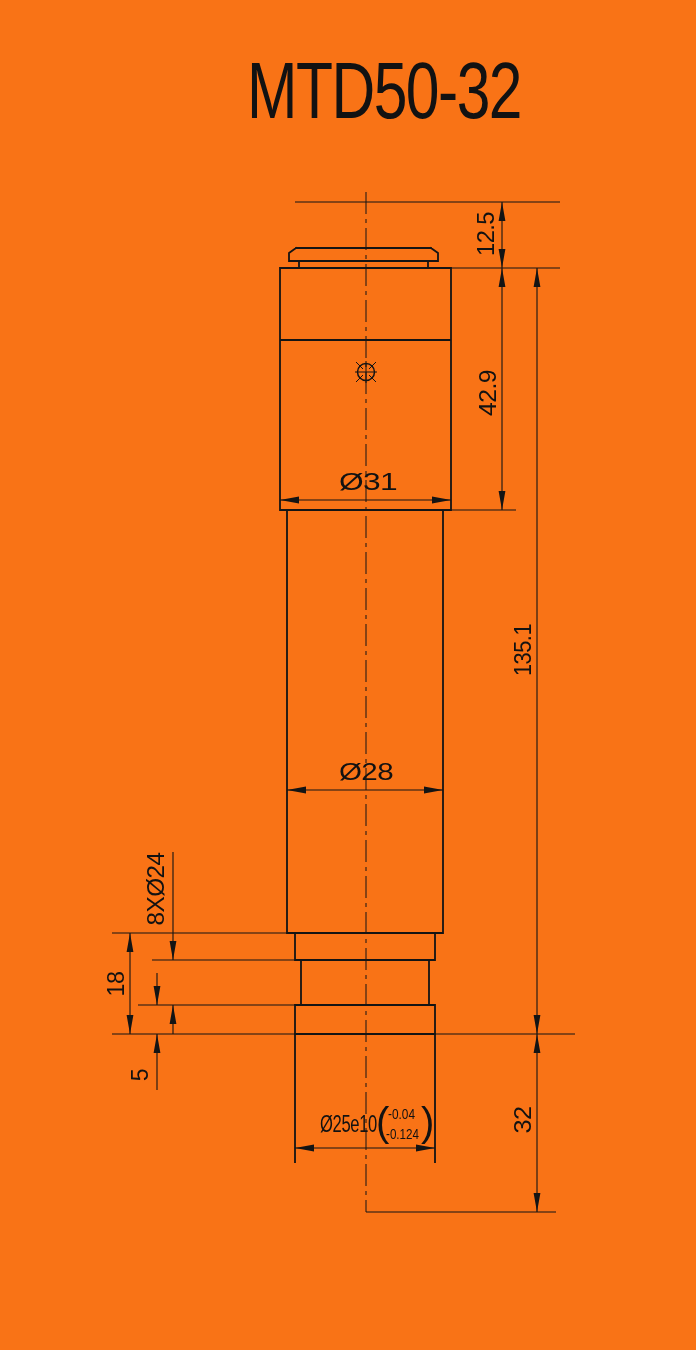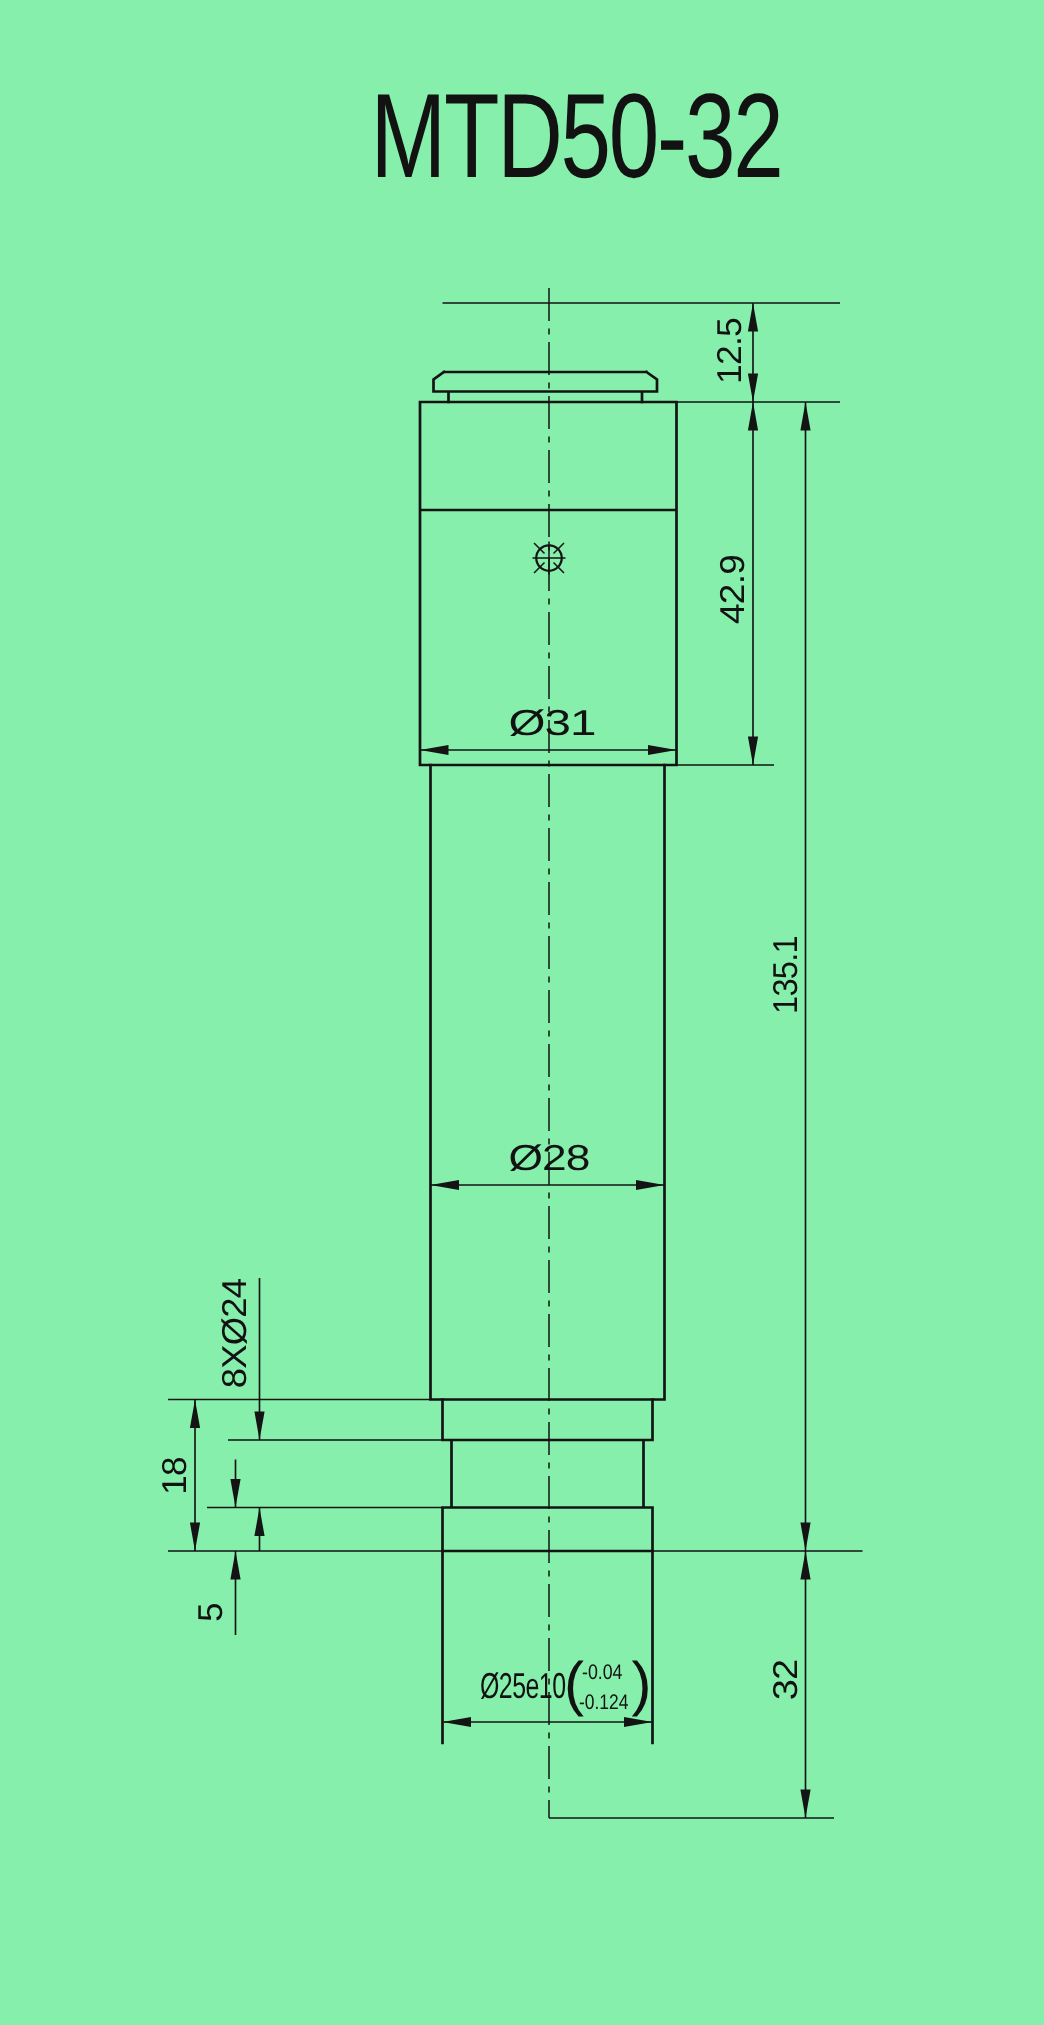--- a/index.html
+++ b/index.html
@@ -1,19 +1,19 @@
 <!DOCTYPE html>
 <html><head>
 <meta charset="utf-8">
 <style>
   html,body{margin:0;padding:0;background:#ffffff;}
   .sheet{
     position:relative;
     width:696px;height:1350px;
-    background:#86efac;
+    background:#f97316;
     font-family:"Liberation Sans", sans-serif;
     overflow:hidden;
   }
   svg{display:block}
   
   .ol{stroke:#141414;stroke-width:1.8;fill:none;stroke-linecap:square}
   
   .ext{stroke:#141414;stroke-width:1.1;fill:none;stroke-linecap:butt}
   
   .dl{stroke:#141414;stroke-width:1.1;fill:none}

